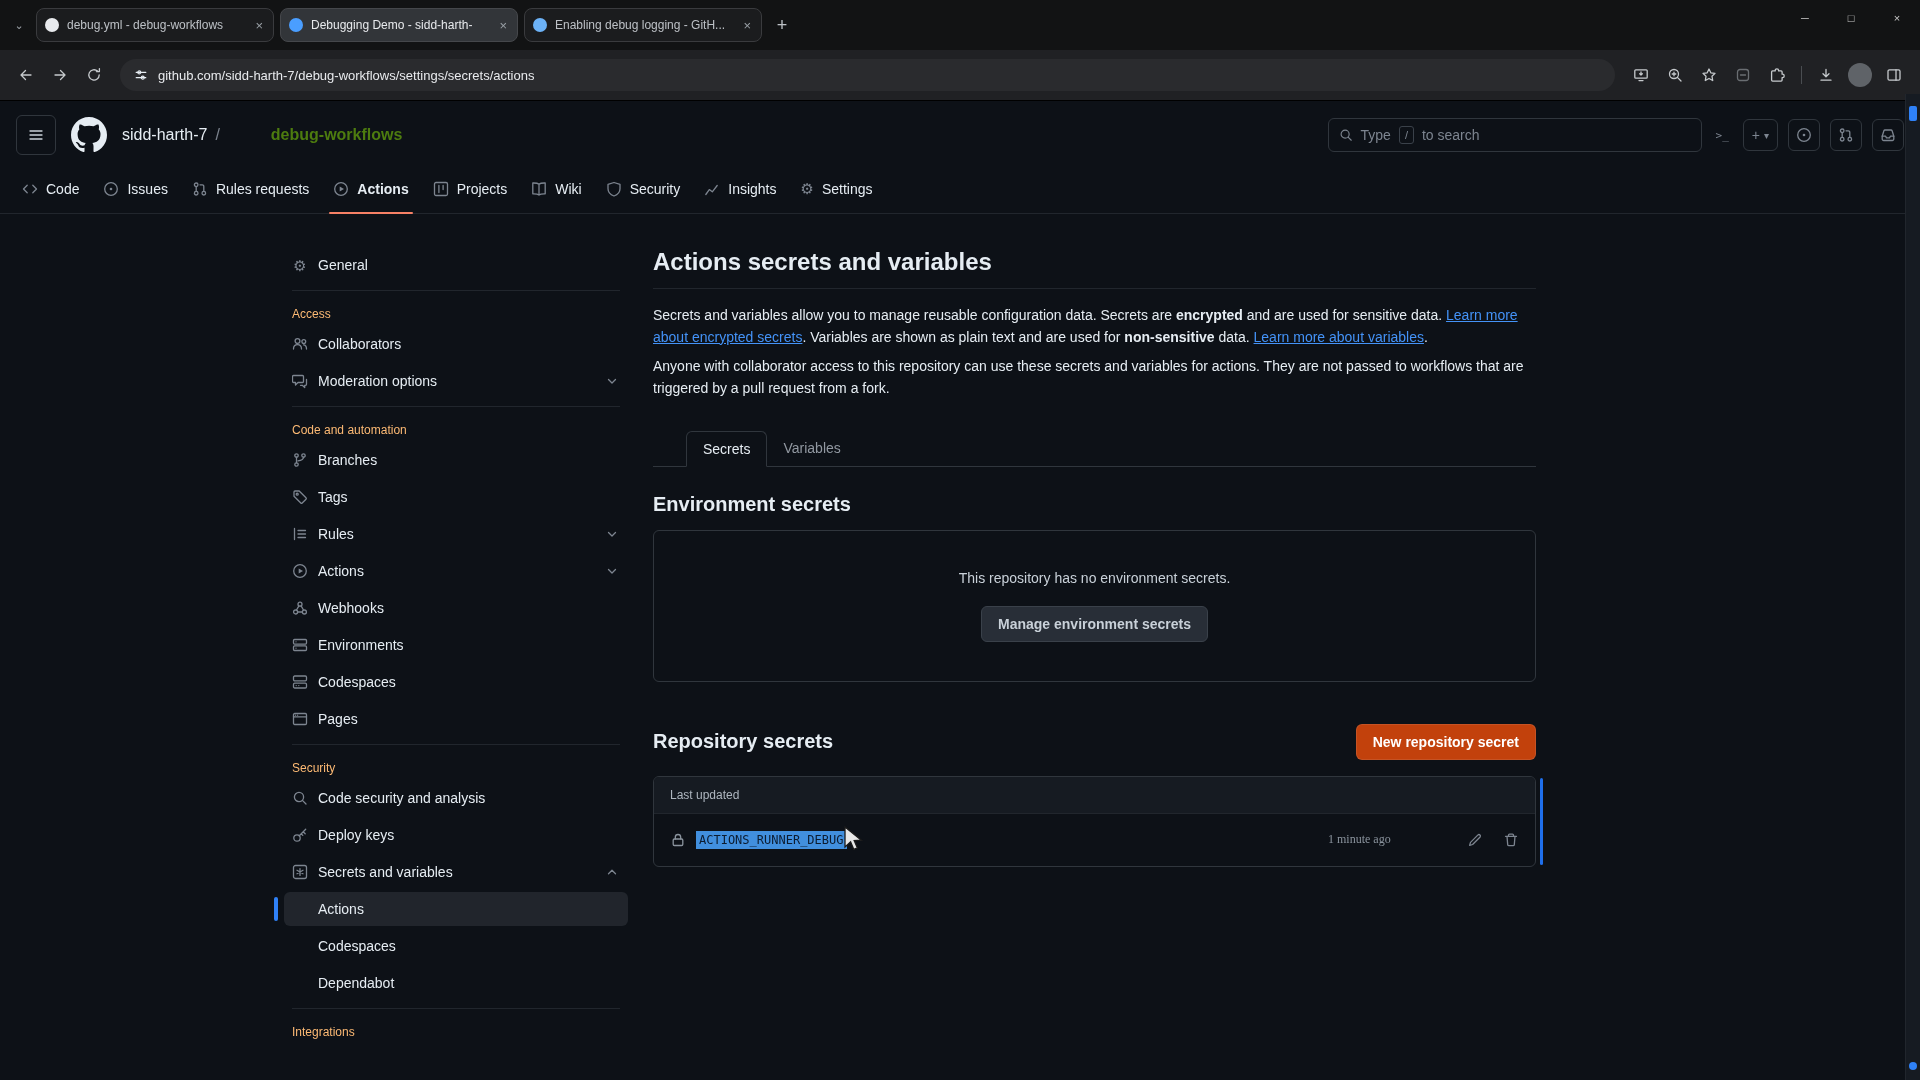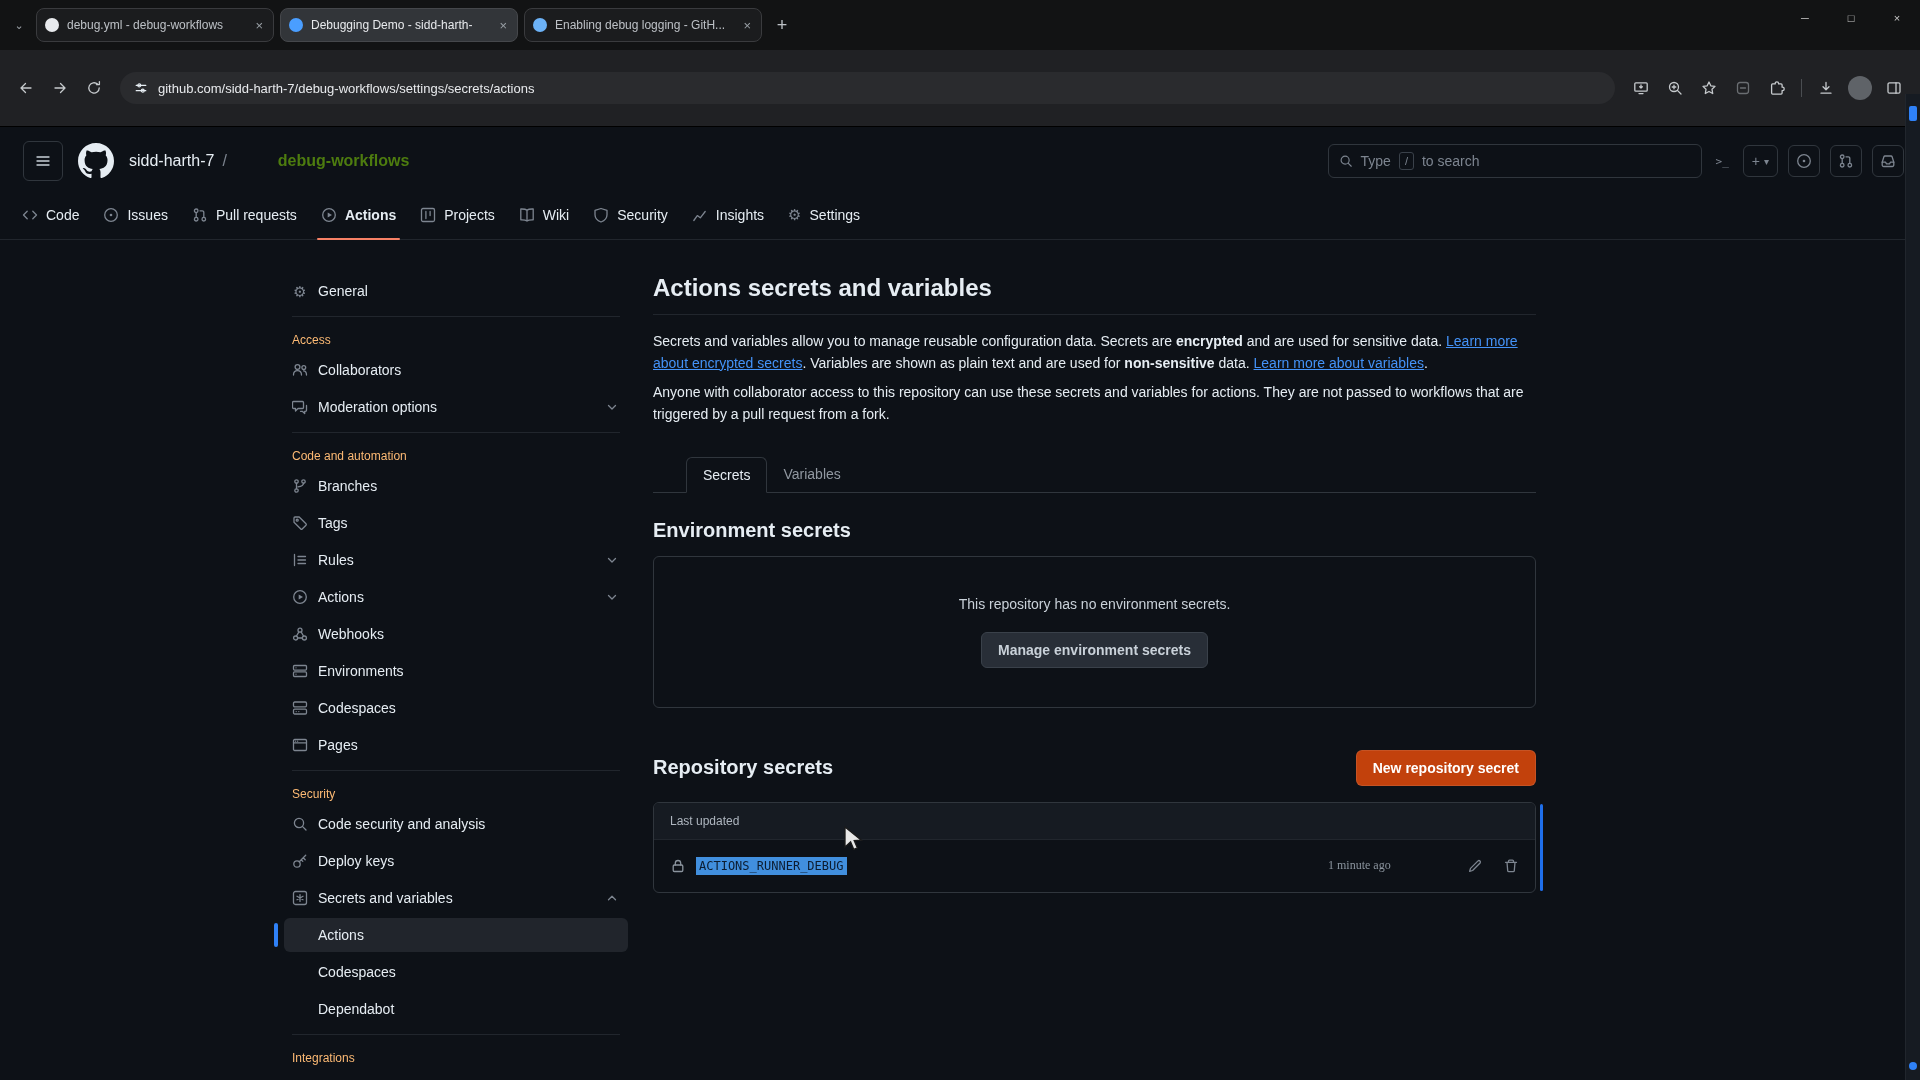--- a/index.html
+++ b/index.html
@@ -16,30 +16,30 @@
   .tab .title{flex:1;white-space:nowrap;overflow:hidden;text-overflow:ellipsis;}
   .tab .close{color:#9aa0a6;font-size:13px;line-height:1;padding:2px;}
   .favicon{width:14px;height:14px;border-radius:50%;flex:none;}
   .fav-light{background:#e8eaed;}
   .fav-blue{background:#4a9eff;}
   .fav-blue2{background:#6cb2f7;}
   .newtab{width:28px;height:28px;display:flex;align-items:center;justify-content:center;color:#bdc1c6;font-size:18px;border-radius:50%;}
   .wincontrols{position:absolute;right:0;top:0;height:36px;display:flex;}
   .winbtn{width:46px;height:36px;display:flex;align-items:center;justify-content:center;color:#c8c8c8;font-size:11px;}
 
-  .toolbar{height:44px;background:#202124;display:flex;align-items:center;gap:2px;padding:16px 10px;border-bottom:1px solid #000;}
+  .toolbar{height:44px;background:#202124;display:flex;align-items:center;gap:2px;padding:3px 10px;border-bottom:1px solid #000;}
   .tbtn{width:32px;height:32px;display:flex;align-items:center;justify-content:center;color:#c6cacd;border-radius:50%;}
   .tbtn.dim{color:#6a6e72;}
   .omnibox{flex:1;height:32px;margin:0 8px;background:#2a2b2e;border-radius:16px;display:flex;align-items:center;gap:10px;padding:0 14px;min-width:0;}
   .url{font-size:13px;color:#e8eaed;white-space:nowrap;overflow:hidden;}
   .tb-divider{width:1px;height:18px;background:#4a4d51;margin:0 6px;}
   .avatar-dot{width:24px;height:24px;border-radius:50%;background:#5f6368;margin:0 4px;}
 
   
-  .gh-header{display:flex;align-items:center;gap:14px;padding:14px 16px 8px 23px;}
+  .gh-header{display:flex;align-items:center;gap:14px;padding:14px 16px 8px 16px;}
   .sqbtn{width:40px;height:40px;border:1px solid #30363d;border-radius:6px;display:flex;align-items:center;justify-content:center;color:#c9d1d9;box-sizing:border-box;}
   .sqbtn.sm{width:32px;height:32px;color:#7d8590;}
   .gh-logo{width:38px;height:38px;display:flex;align-items:center;justify-content:center;}
   .crumb{display:flex;align-items:center;gap:8px;font-size:16px;}
   .crumb .owner{color:#e6edf3;}
   .crumb .sep{color:#7d8590;}
   .crumb .repo{font-weight:700;color:#4d7c0f;margin-left:43px;}
   .gh-right{margin-left:auto;display:flex;align-items:center;gap:10px;}
   .searchbox{width:374px;height:34px;border:1px solid #30363d;border-radius:6px;display:flex;align-items:center;gap:8px;padding:0 10px;box-sizing:border-box;color:#7d8590;font-size:14px;}
   .keycap{border:1px solid #3a414a;border-radius:3px;font-size:11px;padding:0 5px;line-height:16px;color:#7d8590;}
@@ -293,21 +293,21 @@
       </div>
       <div class="nav-item">
         <span class="nico">
             <svg class="i" viewBox="0 0 16 16">
               <circle cx="4.2" cy="3.8" r="1.8"></circle>
               <circle cx="4.2" cy="12.2" r="1.8"></circle>
               <circle cx="11.8" cy="12.2" r="1.8"></circle>
               <path d="M4.2 5.6v4.8M8 3.8h2.3a1.5 1.5 0 0 1 1.5 1.5v5.1"></path>
             </svg>
           </span>
-        <span>Pull requests</span>
+        <span>Rules requests</span>
       </div>
       <div class="nav-item active">
         <span class="nico">
             <svg class="i" viewBox="0 0 16 16">
               <circle cx="8" cy="8" r="6.3"></circle>
               <path d="M6.7 5.6 11 8l-4.3 2.4z" fill="currentColor" stroke="none"></path>
             </svg>
           </span>
         <span>Actions</span>
       </div>

